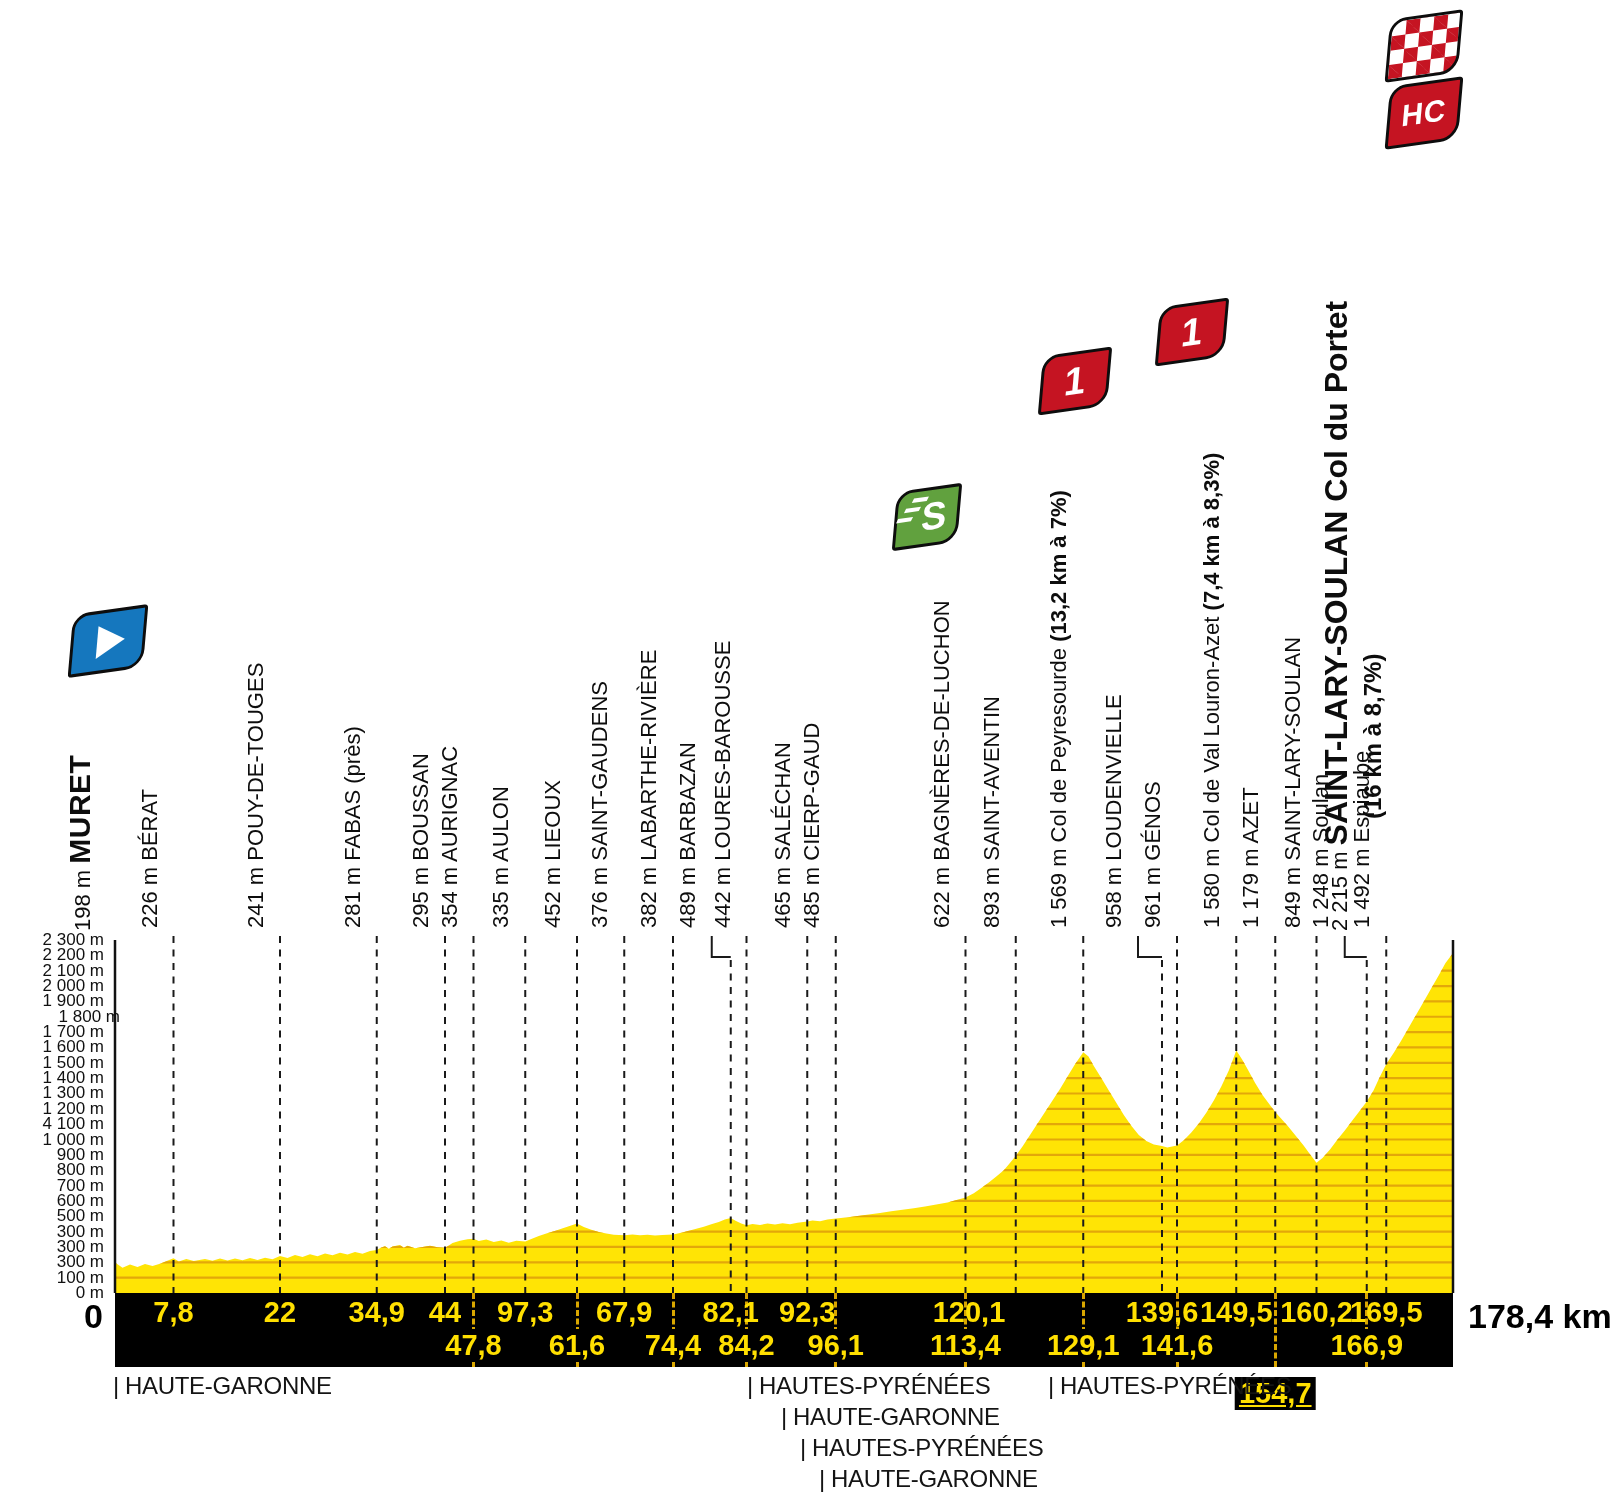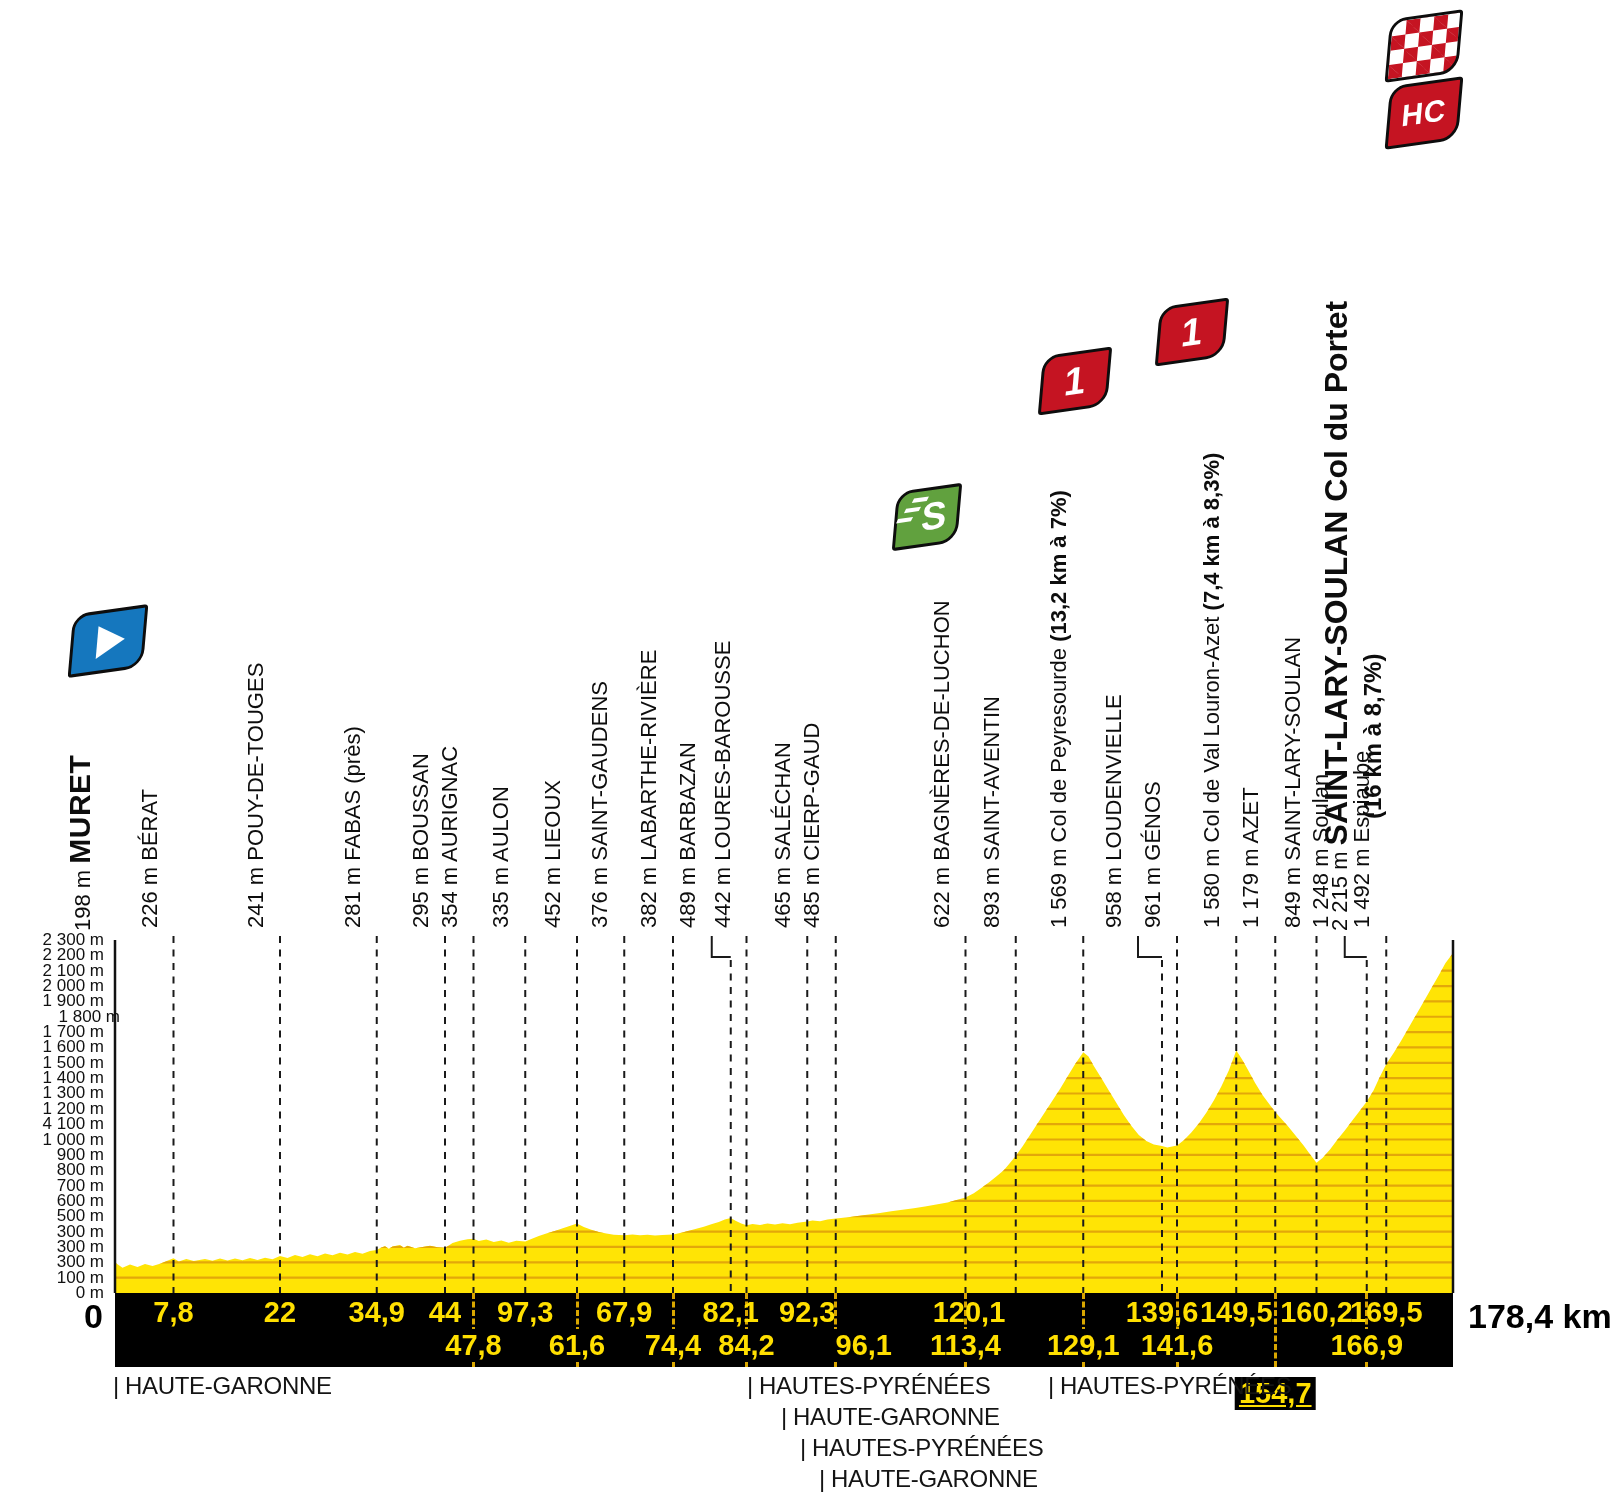--- a/index.html
+++ b/index.html
@@ -215,21 +215,21 @@
       <div class="km" style="left: 807.25px; top: 1296px;">92,3</div>
       <div class="km" style="left: 969px; top: 1296px;">120,1</div>
       <div class="km" style="left: 1162px; top: 1296px;">139,6</div>
       <div class="km" style="left: 1236.25px; top: 1296px;">149,5</div>
       <div class="km" style="left: 1316.5px; top: 1296px;">160,2</div>
       <div class="km" style="left: 1386.25px; top: 1296px;">169,5</div>
       <div class="km r2" style="left: 473.5px; top: 1329px;">47,8</div>
       <div class="km r2" style="left: 577px; top: 1329px;">61,6</div>
       <div class="km r2" style="left: 673px; top: 1329px;">74,4</div>
       <div class="km r2" style="left: 746.5px; top: 1329px;">84,2</div>
-      <div class="km r2" style="left: 835.75px; top: 1329px; margin-left: 28px;">96,1</div>
+      <div class="km r2" style="left: 835.75px; top: 1329px;">96,1</div>
       <div class="km r2" style="left: 965.5px; top: 1329px;">113,4</div>
       <div class="km r2" style="left: 1083.25px; top: 1329px;">129,1</div>
       <div class="km r2" style="left: 1177px; top: 1329px;">141,6</div>
       <div class="km r2" style="left: 1275.25px; top: 1377px; text-decoration: underline;">154,7</div>
       <div class="km r2" style="left: 1366.75px; top: 1329px;">166,9</div>
     </div>
   <div id="zero">0</div>
   <div id="total">178,4 km</div>
   <div id="departments">
       <div class="dept" style="left: 113px; top: 1372px;"><span class="bar">|</span><span>HAUTE-GARONNE</span></div>

